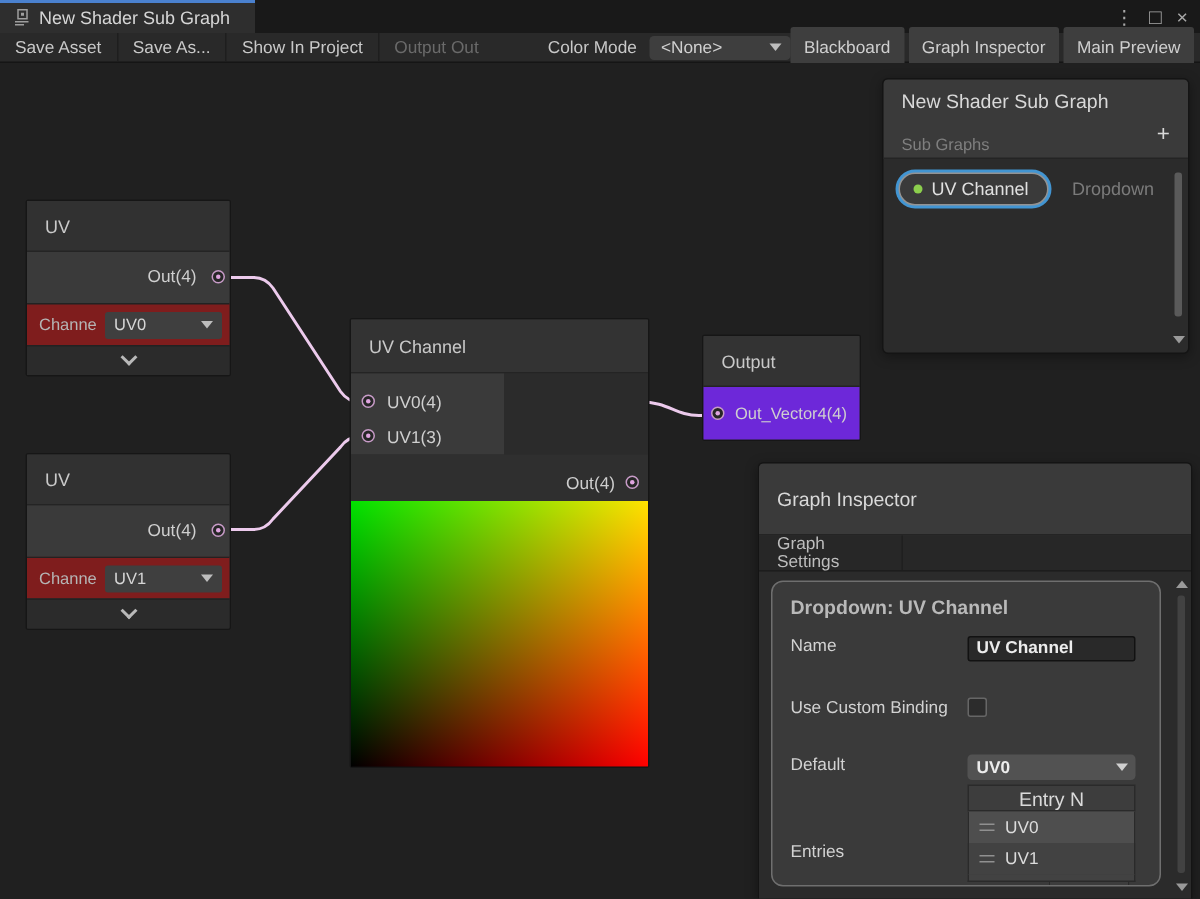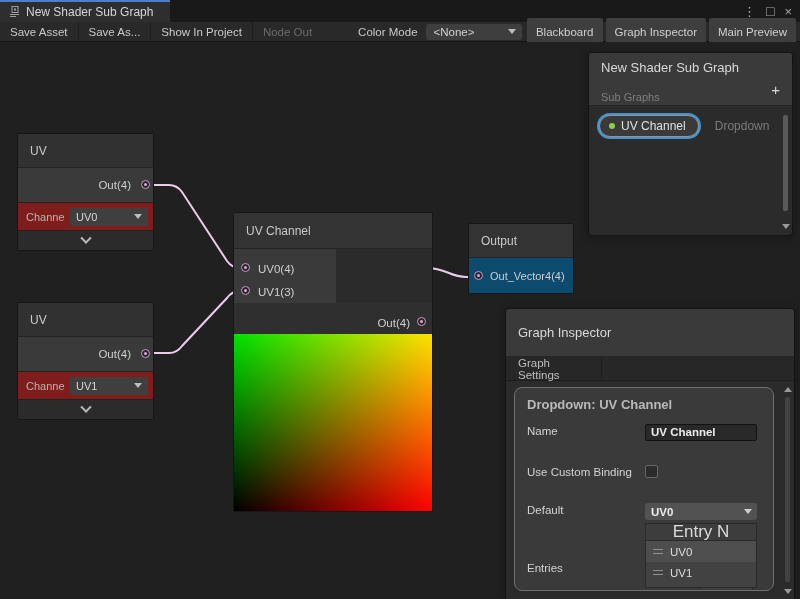--- a/index.html
+++ b/index.html
@@ -54,21 +54,21 @@
   .uvch-node .incol { width: 102px; background: #3a3a3a; padding-top: 8px; }
   .uvch-node .outcol { flex: 1; background: #2f2f2f; padding-top: 8px; position: relative; }
   .portrow { position: relative; height: 23px; display: flex; align-items: center; padding-left: 24px; font-size: 11.5px; color: #cfcfcf; }
   .portrow .port { left: 7px; top: 6px; }
   .outcol .portrow { justify-content: flex-end; padding-right: 22px; padding-left: 0; }
   .outcol .portrow .port { left: auto; right: 6px; }
   .uvch-node .preview { width: 198px; height: 200px; background-image: linear-gradient(to right, #000000, #ff0000), linear-gradient(to top, #000000, #00ff00); background-blend-mode: screen; }
 
   .output-node { left: 468px; top: 181px; width: 106px; }
   .output-node .title { height: 34px; background: #333; }
-  .output-node .row { position: relative; height: 35px; background: #0c4a6e; display: flex; align-items: center; padding-left: 21px; font-size: 11px; color: #cfcfcf; }
+  .output-node .row { position: relative; height: 35px; background: #6d28d9; display: flex; align-items: center; padding-left: 21px; font-size: 11px; color: #cfcfcf; }
   .output-node .row .port { left: 5px; top: 13px; }
 
   
   .panel { position: absolute; background: #2b2b2b; border: 1px solid #141414; border-radius: 4px; z-index: 10; box-shadow: 0 2px 8px rgba(0,0,0,.35); }
   .panel .phead { background: #3a3a3a; border-bottom: 1px solid #242424; }
   .blackboard { left: 588px; top: 10px; width: 205px; height: 184px; overflow: hidden; }
   .blackboard .phead { height: 53px; padding: 7px 12px 0 12px; position: relative; }
   .blackboard .ptitle { font-size: 13px; color: #d9d9d9; }
   .blackboard .psub { font-size: 11px; color: #7f7f7f; margin-top: 16px; }
   .blackboard .addbtn { position: absolute; right: 12px; bottom: 8px; font-size: 15px; color: #d8d8d8; line-height: 1; }
@@ -98,21 +98,21 @@
   .frow .flabel { width: 118px; font-size: 11.5px; color: #d2d2d2; line-height: 14px; }
   .fvalue { flex: 1; }
   .tfield { width: 112px; height: 17px; background: #292929; border: 1px solid #121212; border-radius: 2px; font-size: 11.5px; font-weight: bold; color: #ececec; line-height: 15px; padding: 0 5px; }
   .chk { width: 13px; height: 13px; background: #2c2c2c; border: 1px solid #666; border-radius: 2px; }
   .sel { width: 112px; height: 17px; background: #525252; border-radius: 3px; display: flex; align-items: center; padding: 0 5px 0 6px; font-size: 11.5px; font-weight: bold; color: #ececec; }
   .sel .caret { margin-left: auto; border-top-color: #d0d0d0; }
   .row-tight { margin-top: 24px; }
   .entries-row { margin-top: 3px; }
   .entries-row .flabel { padding-top: 38px; }
   .rlist { width: 112px; }
-  .rlist .lhead { height: 18px; background: #3d3d3d; border: 1px solid #2a2a2a; display: flex; align-items: center; justify-content: center; font-size: 17px; color: #dadada; }
+  .rlist .lhead { height: 18px; background: #3d3d3d; border: 1px solid #2a2a2a; display: flex; align-items: center; justify-content: center; font-size: 13px; color: #dadada; }
   .rlist .lrow { height: 21px; display: flex; align-items: center; gap: 7px; padding-left: 7px; font-size: 11.5px; color: #dcdcdc; background: #424242; border-left: 1px solid #2a2a2a; border-right: 1px solid #2a2a2a; }
   .rlist .lrow.selected { background: #4e4e4e; }
   .rlist .lpad { height: 5px; background: #424242; border: 1px solid #2a2a2a; border-top: none; }
   .handle { width: 10px; height: 5px; border-top: 1px solid #909090; border-bottom: 1px solid #909090; }
   .lfoot { width: 54px; height: 16px; margin-left: auto; margin-right: 4px; background: #3d3d3d; border: 1px solid #2a2a2a; border-top: none; border-radius: 0 0 4px 4px; display: flex; align-items: center; justify-content: center; gap: 12px; }
   .lfoot .plus { font-size: 13px; font-weight: bold; color: #e2e2e2; line-height: 1; }
   .lfoot .minus { font-size: 13px; color: #9a9a9a; line-height: 1; }
   .inspector .vscroll { right: 2px; top: 76px; bottom: 4px; }
   .inspector .vthumb { top: 12px; bottom: 14px; background: #424242; }
   .inspector .arr-up { top: 2px; }
@@ -136,21 +136,21 @@
       <span>⋮</span>
       <span class="max">□</span>
       <span>×</span>
     </div>
   </div>
 
   <div class="toolbar">
     <div class="tb-item">Save Asset</div>
     <div class="tb-item">Save As...</div>
     <div class="tb-item">Show In Project</div>
-    <div class="tb-item disabled">Node Out</div>
+    <div class="tb-item disabled">Output Out</div>
     <div class="tb-label">Color Mode</div>
     <div class="tb-dropdown">
       <span>&lt;None&gt;</span>
       <span class="caret"></span>
     </div>
     <div class="tb-right">
       <div class="tb-btn">Blackboard</div>
       <div class="tb-btn">Graph Inspector</div>
       <div class="tb-btn">Main Preview</div>
     </div>

